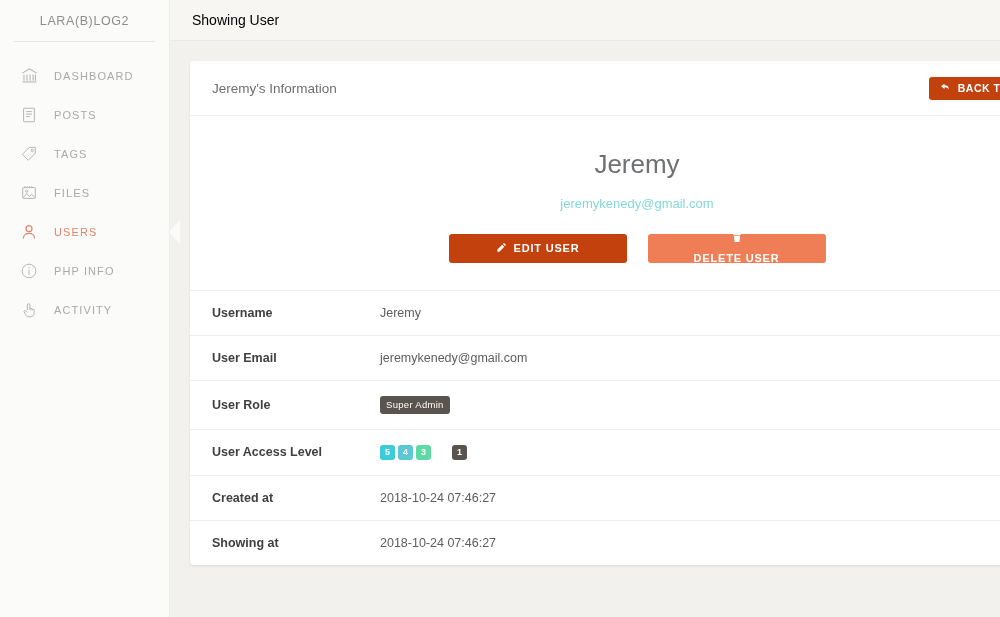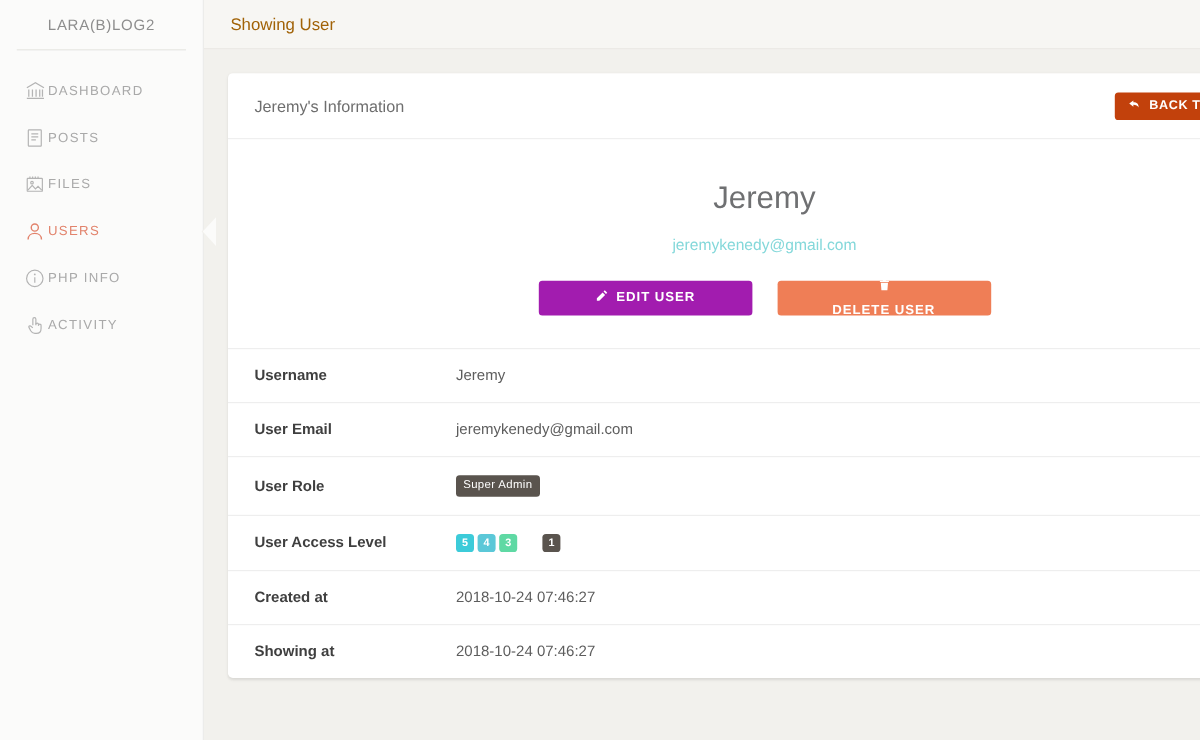--- a/index.html
+++ b/index.html
@@ -69,20 +69,21 @@
     min-width: 22px;
     display: flex;
     align-items: center;
     justify-content: center;
     color: #b4b4b4;
   }
 
   .nav-icon svg { display: block; }
 
   .nav-label {
+    margin-left: 14px;
     font-size: 11px;
     letter-spacing: 1.1px;
     color: #a9a9a9;
     text-transform: uppercase;
   }
 
   .nav-item.active .nav-icon { color: #e2836c; }
   .nav-item.active .nav-label { color: #e2836c; }
 
   
@@ -123,21 +124,21 @@
     min-height: 41px;
     background: #f7f6f3;
     display: flex;
     align-items: center;
     padding: 0 22px 0 22px;
     border-bottom: 1px solid #eceae6;
   }
 
   .topbar-title {
     font-size: 14px;
-    color: #a16207;
+    color: #000000;
     font-weight: 400;
   }
 
   .topbar-actions {
     margin-left: auto;
     display: flex;
     align-items: center;
     gap: 16px;
   }
 
@@ -351,20 +352,29 @@
         <div class="nav-item">
           <span class="nav-icon">
             <svg width="18" height="18" viewBox="0 0 20 20" fill="none" stroke="currentColor" stroke-width="1.1">
               <rect x="4" y="2.5" width="12" height="15" rx="0.6"></rect>
               <line x1="6.8" y1="6.2" x2="13.2" y2="6.2"></line>
               <line x1="6.8" y1="9" x2="13.2" y2="9"></line>
               <line x1="6.8" y1="11.8" x2="11" y2="11.8"></line>
             </svg>
           </span>
           <span class="nav-label">POSTS</span>
+        </div>
+        <div class="nav-item">
+          <span class="nav-icon">
+            <svg width="18" height="18" viewBox="0 0 20 20" fill="none" stroke="currentColor" stroke-width="1.1">
+              <path d="M10.4 2.6H17V9.2l-7.8 7.8-6.6-6.6z"></path>
+              <circle cx="13.6" cy="6.1" r="1.3"></circle>
+            </svg>
+          </span>
+          <span class="nav-label">TAGS</span>
         </div>
         <div class="nav-item">
           <span class="nav-icon">
             <svg width="18" height="18" viewBox="0 0 20 20" fill="none" stroke="currentColor" stroke-width="1.1">
               <rect x="3" y="4" width="14" height="12" rx="0.6"></rect>
               <circle cx="7.4" cy="8" r="1.2"></circle>
               <path d="M3.6 15l4-4.4 3 3.2 2.4-2.4 3.4 3.6"></path>
               <line x1="5.5" y1="2.4" x2="5.5" y2="4"></line>
               <line x1="8" y1="2.4" x2="8" y2="4"></line>
               <line x1="10.5" y1="2.4" x2="10.5" y2="4"></line>
@@ -443,21 +453,21 @@
             </span>
             <span>BACK TO USERS</span>
           </button>
         </div>
 
         <div class="card-body">
           <div class="user-name">Jeremy</div>
           <div class="user-email" style="color: rgb(132, 216, 218);">jeremykenedy@gmail.com</div>
 
           <div class="action-row">
-            <button class="btn btn-edit" style="background: #a21caf; text-align: right;">
+            <button class="btn btn-edit" style="background: #c2410c; text-align: right;">
               <span>
                 <svg width="11" height="11" viewBox="0 0 16 16" fill="currentColor">
                   <path d="M11.6 1.4l3 3-1.5 1.5-3-3zM9 4l3 3-7 7H2v-3z"></path>
                 </svg>
               </span>
               <span>EDIT USER</span>
             </button>
             <button class="btn btn-delete" style="background: rgb(239, 126, 86);">
               <span>
                 <svg width="10" height="11" viewBox="0 0 16 16" fill="currentColor">

